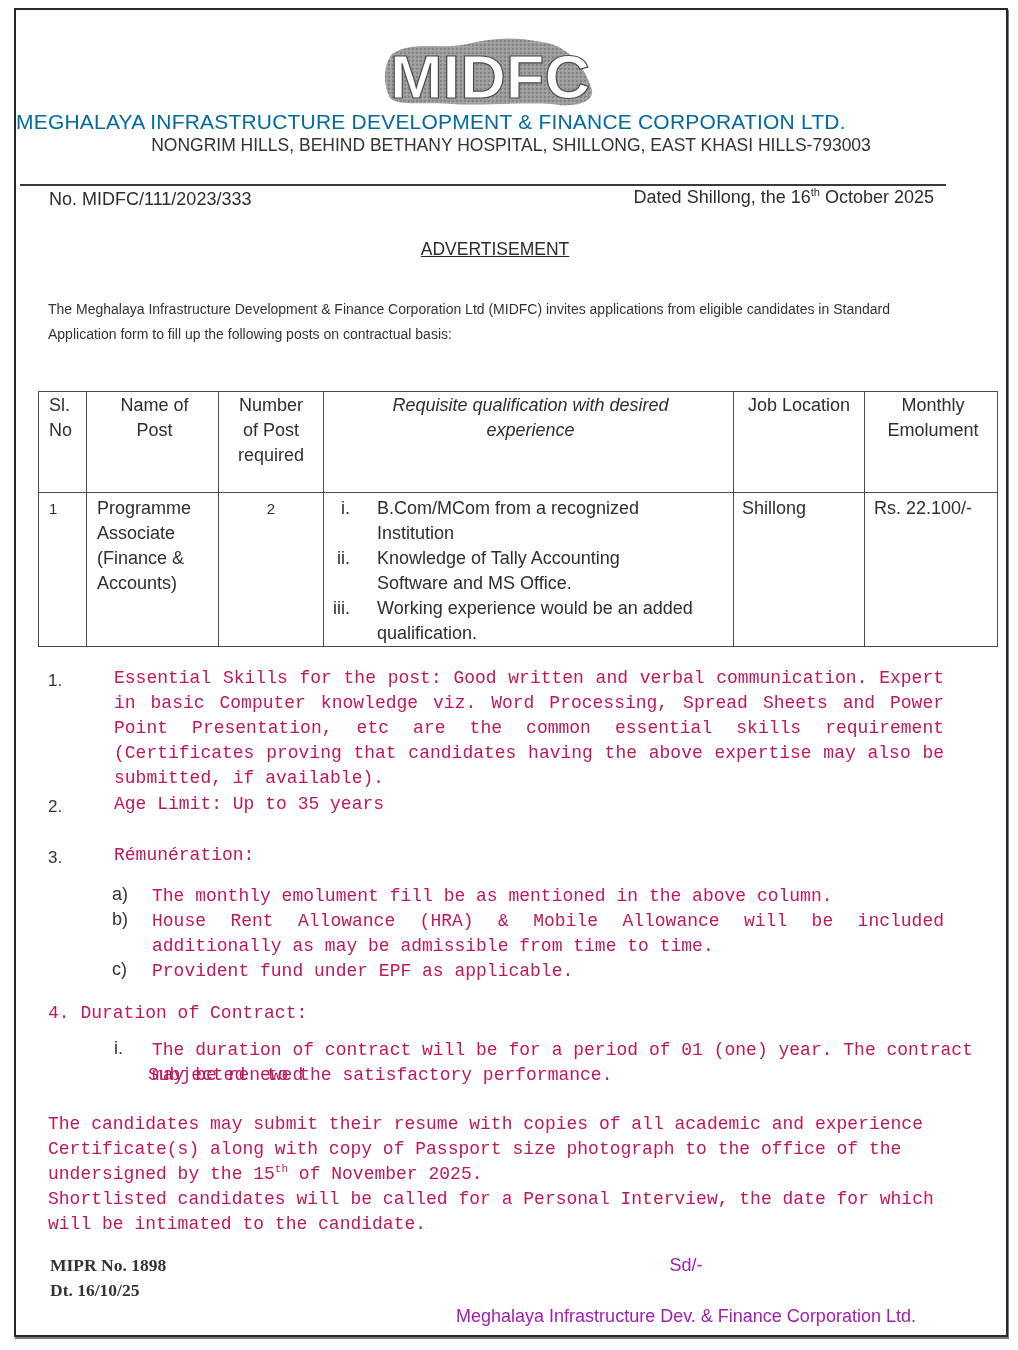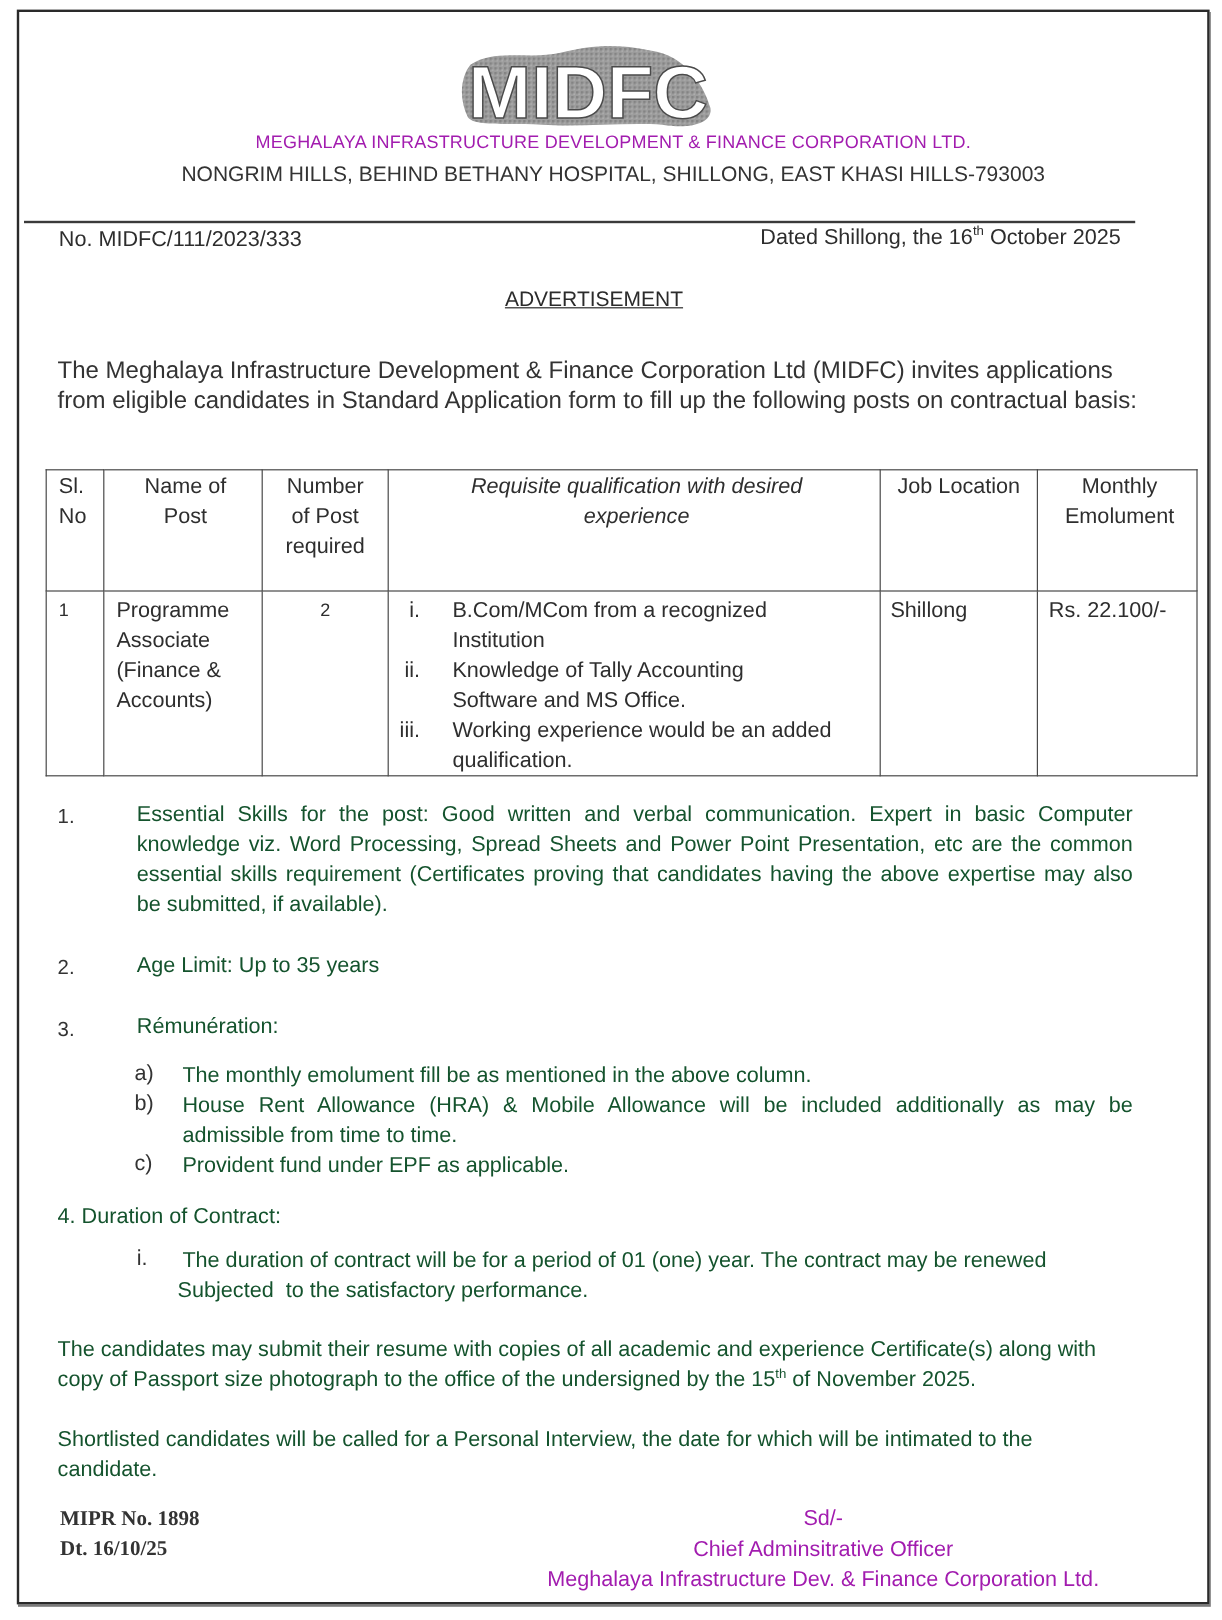--- a/index.html
+++ b/index.html
@@ -6,53 +6,53 @@
   body { width: 1018px; height: 1350px; position: relative; overflow: hidden;
          font-family: "Liberation Sans", sans-serif; color: #2b2b2b; }
   .page { position: absolute; left: 14px; top: 8px; width: 990px; height: 1325px;
           border: 2px solid #2a2a2a; box-shadow: 1px 2px 0 #7a7a7a; background: #fff; }
   .abs { position: absolute; white-space: nowrap; }
 
   
   .logo { left: 356px; top: 22px; width: 232px; height: 82px; }
   .logo svg { width: 100%; height: 100%; }
 
-  .org-name { left: 0; width: 990px; top: 100px; text-align: center; font-size: 15px;
-              letter-spacing: 0.2px; color: #a21caf; }
+  .org-name { left: 0; width: 990px; top: 100px; text-align: left; font-size: 21px;
+              letter-spacing: 0.2px; color: #0369a1; }
   .org-addr { left: 0; width: 990px; top: 125px; text-align: center; font-size: 17.5px;
               color: #333; }
   .hrule { left: 4px; top: 174px; width: 926px; height: 0; border-top: 2px solid #3a3a3a; }
   .ref-no { left: 33px; top: 179px; font-size: 18px; color: #2d2d2d; }
   .dated { right: 72px; top: 177px; font-size: 18px; color: #2d2d2d; }
   .dated sup { font-size: 11px; vertical-align: 7px; line-height: 0; }
 
   .adv-title { left: 0; width: 958px; top: 229px; text-align: center; font-size: 17.5px;
                text-decoration: underline; color: #2b2b2b; }
-  .intro { left: 32px; top: 287px; width: 900px; font-size: 20px; line-height: 25px;
+  .intro { left: 32px; top: 287px; width: 900px; font-size: 14px; line-height: 25px;
            white-space: normal; color: #333; }
 
   
   .posts-table { position: absolute; left: 22px; top: 381px; border-collapse: collapse;
                  font-size: 18px; color: #2e2e2e; }
   .posts-table th, .posts-table td { border: 1.5px solid #4a4a4a; vertical-align: top;
                  padding: 0; font-weight: normal; line-height: 25px; }
   .posts-table thead tr { height: 101px; padding-left: 12px; }
   .posts-table tbody tr { height: 152px; }
   .c1 { width: 47px; } .c2 { width: 131px; } .c3 { width: 104px; }
   .c4 { width: 409px; font-style: italic; } .c5 { width: 130px; } .c6 { width: 132px; }
   .th-in { padding: 1px 4px 0 8px; }
   .center { text-align: center; }
   .td-in { padding: 3px 4px 0 10px; }
   .qual-list { list-style: none; margin: 0; padding: 3px 0 0 0; }
   .qual-list li { position: relative; padding-left: 53px; }
   .qual-list .num { position: absolute; left: 0; width: 26px; text-align: right; }
 
   
   .pt-num { font-size: 17px; color: #333; }
-  .pt-text { font-size: 18px; line-height: 25px; color: #14532d; white-space: normal; }
+  .pt-text { font-size: 18px; line-height: 25px; color: #be185d; white-space: normal; font-family: Liberation Mono, monospace; }
   .justify { text-align: justify; text-align-last: left; }
   .sub-item { font-size: 18px; color: #333; }
 
   .bottom-left { font-family: "Liberation Serif", serif; font-weight: bold; font-size: 17.5px;
                  color: #333; }
   .sign { font-size: 18px; color: #a21caf; text-align: center; }
 </style>
 </head>
 <body>
 
@@ -190,15 +190,14 @@
   <div class="abs pt-text" style="left:132px;top:1053px;white-space:pre">Subjected  to the satisfactory performance.</div>
 
   <div class="abs pt-text" style="left:32px;top:1102px;width:900px"><span>The candidates may submit their resume with copies of all academic and experience Certificate(s) along with copy of Passport size photograph to the office of the undersigned by the 15</span><sup style="font-size:11px;line-height:0">th</sup><span> of November 2025.</span></div>
 
   <div class="abs pt-text" style="left:32px;top:1177px;width:900px">Shortlisted candidates will be called for a Personal Interview, the date for which will be intimated to the candidate.</div>
 
   <div class="abs bottom-left" style="left:34px;top:1245px">MIPR No. 1898</div>
   <div class="abs bottom-left" style="left:34px;top:1270px">Dt. 16/10/25</div>
 
   <div class="abs sign" style="left:420px;width:500px;top:1245px">Sd/-</div>
-  <div class="abs sign" style="left:420px;width:500px;top:1271px">Chief Adminsitrative Officer</div>
   <div class="abs sign" style="left:402px;width:536px;top:1296px">Meghalaya Infrastructure Dev. &amp; Finance Corporation Ltd.</div>
 </div>
 
 </body></html>

